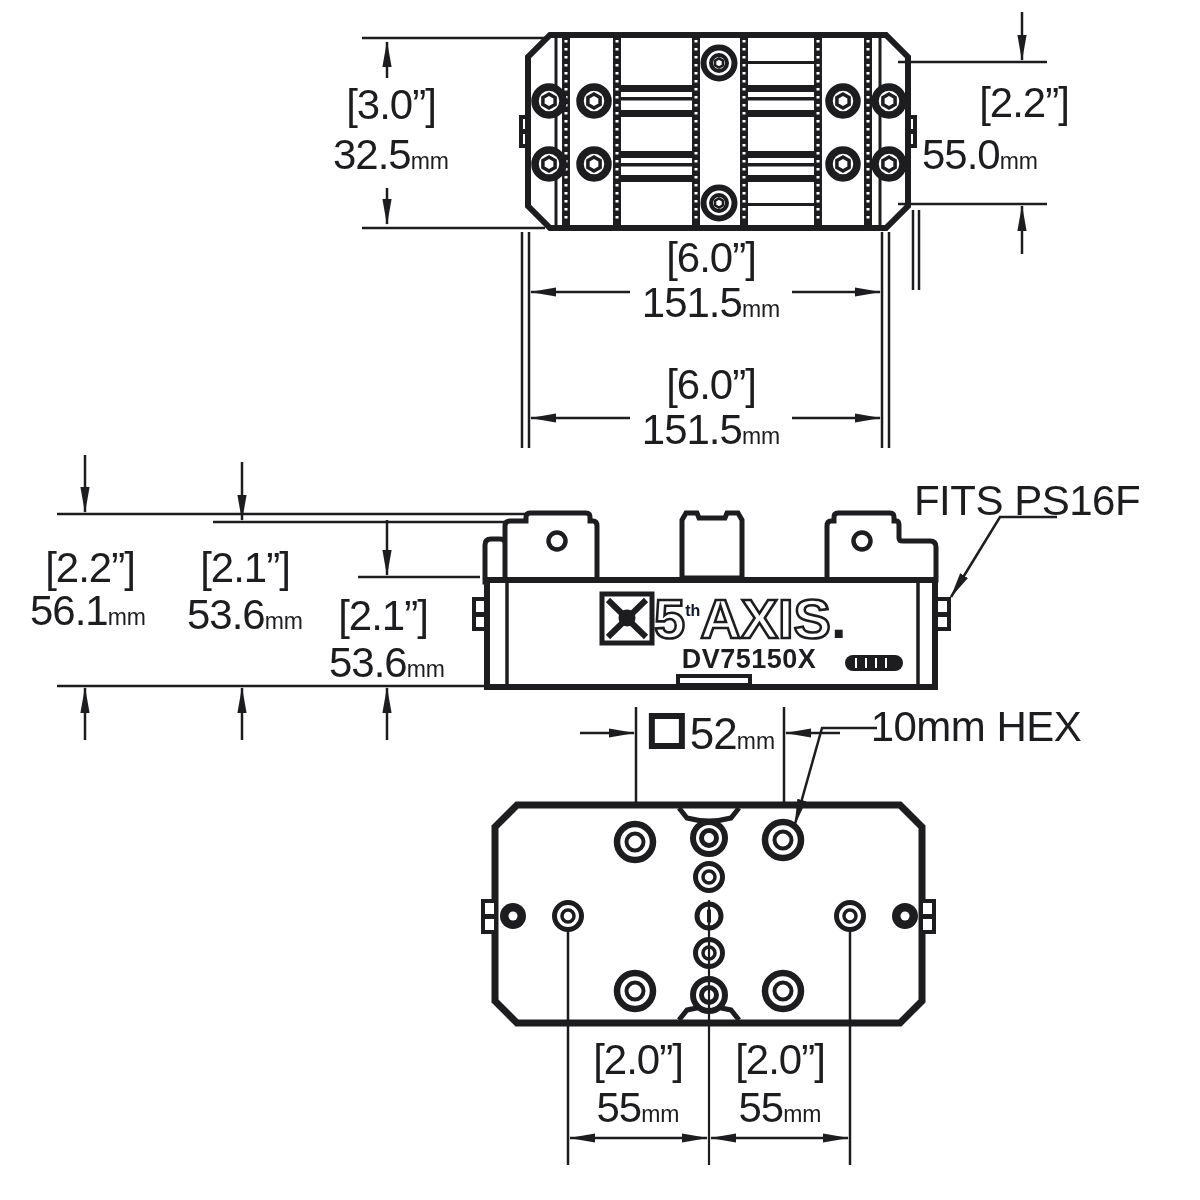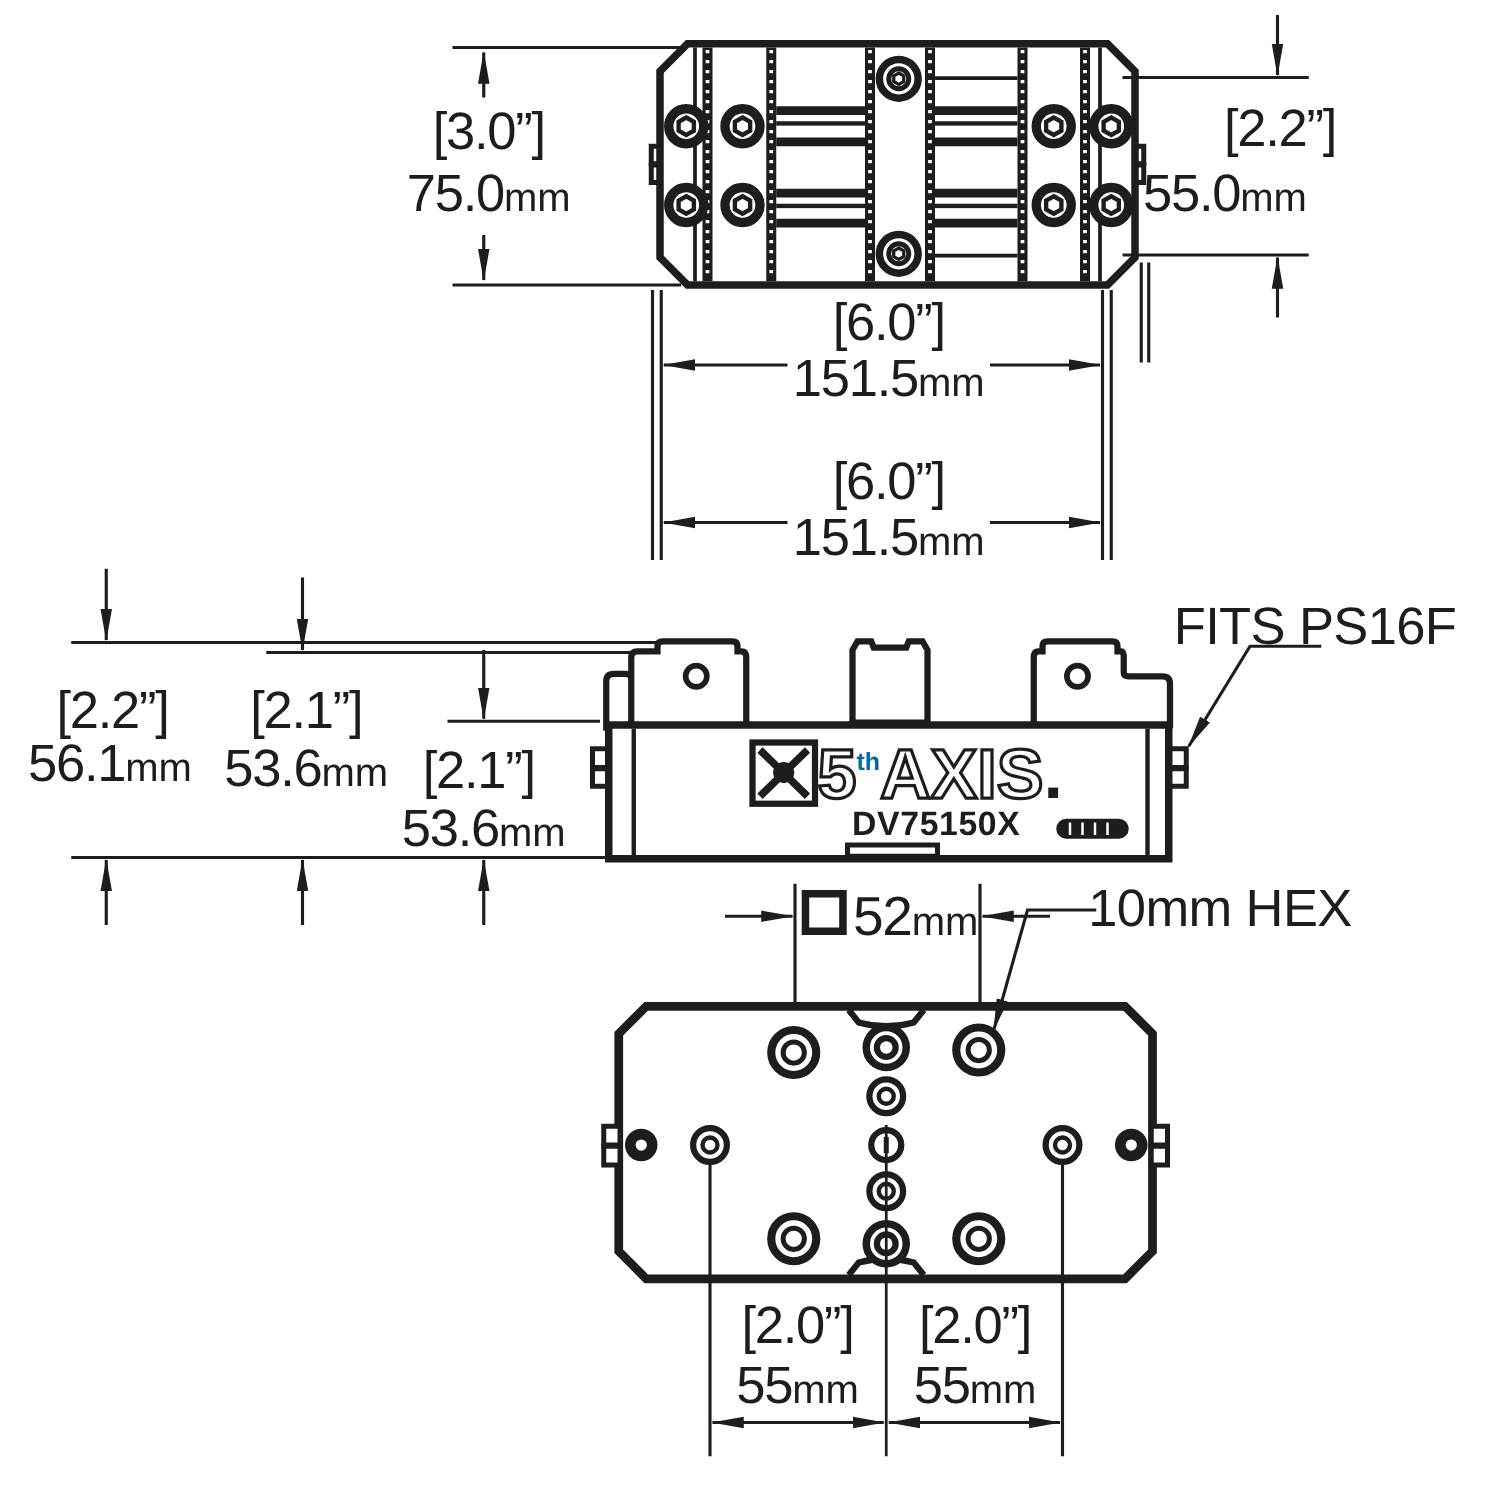--- a/index.html
+++ b/index.html
@@ -1,32 +1,32 @@
 <!DOCTYPE html>
 <html><head>
 <meta charset="utf-8">
 <style>
   html,body{margin:0;padding:0;background:#fff;}
   #canvas{position:relative;width:1200px;height:1200px;background:#fff;overflow:hidden;
           font-family:"Liberation Sans","DejaVu Sans",sans-serif;color:#1d1d20;}
   #linework{position:absolute;left:0;top:0;}
   .din{position:absolute;transform:translateX(-50%);white-space:nowrap;font-size:42px;
        letter-spacing:-1px;line-height:1.05;text-align:center;}
-  .mmu{font-size:32px;letter-spacing:0;}
+  .mmu{font-size:23px;letter-spacing:0;}
   .note{position:absolute;transform:translateX(-50%);white-space:nowrap;font-size:42px;
         letter-spacing:-0.5px;}
   .sq-symbol{display:inline-block;width:24px;height:24px;border:6px solid #1d1d20;
              vertical-align:0px;margin-right:5px;}
   .sqnum{font-size:44px;letter-spacing:-1px;margin-top:18px;}
   .brand{position:absolute;left:654px;top:586px;white-space:nowrap;font-weight:700;
          font-size:56px;letter-spacing:0px;color:#1d1d20;}
   @supports (-webkit-text-stroke: 2px #000){
     .outline-glyph{color:#fff;-webkit-text-stroke:2.6px #1d1d20;}
   }
-  .brand .sup{font-size:20px;vertical-align:22px;letter-spacing:0;-webkit-text-stroke:0;color:#0369a1;font-weight:700;}
+  .brand .sup{font-size:16px;vertical-align:22px;letter-spacing:0;-webkit-text-stroke:0;color:#0f172a;font-weight:700;}
   .brand .soliddot{-webkit-text-stroke:0;color:#1d1d20;}
   .model{position:absolute;transform:translateX(-50%);left:733px;top:644px;font-size:27px;
          font-weight:700;letter-spacing:0.5px;white-space:nowrap;margin-left:16px;}
 </style>
 </head>
 <body>
 
 <div id="canvas">
 
 <svg id="linework" width="1200" height="1200" viewBox="0 0 1200 1200">
@@ -259,41 +259,41 @@
     <line x1="568" y1="930" x2="568" y2="1165"></line>
     <line x1="709" y1="900" x2="709" y2="1165" stroke-width="2.2"></line>
     <line x1="850" y1="930" x2="850" y2="1165"></line>
 
     <line x1="570" y1="1138" x2="707" y2="1138" marker-start="url(#ah)" marker-end="url(#ah)"></line>
     <line x1="711" y1="1138" x2="848" y2="1138" marker-start="url(#ah)" marker-end="url(#ah)"></line>
   </g>
 </svg>
 
   <div class="din" style="left:391px;top:83px">[3.0”]</div>
-  <div class="din" style="left:391px;top:133px"><span>75.0</span><span class="mmu">mm</span></div>
+  <div class="din" style="left:391px;top:133px"><span>32.5</span><span class="mmu">mm</span></div>
 
   <div class="din" style="left:1024px;top:81px">[2.2”]</div>
   <div class="din" style="left:980px;top:133px"><span>55.0</span><span class="mmu">mm</span></div>
 
   <div class="din" style="left:711px;top:236px">[6.0”]</div>
   <div class="din" style="left:711px;top:281px"><span>151.5</span><span class="mmu">mm</span></div>
 
   <div class="din" style="left:711px;top:363px">[6.0”]</div>
   <div class="din" style="left:711px;top:408px"><span>151.5</span><span class="mmu">mm</span></div>
 
   <div class="din" style="left:90px;top:546px">[2.2”]</div>
   <div class="din" style="left:88px;top:589px"><span>56.1</span><span class="mmu">mm</span></div>
 
   <div class="din" style="left:245px;top:546px">[2.1”]</div>
   <div class="din" style="left:245px;top:593px"><span>53.6</span><span class="mmu">mm</span></div>
 
   <div class="din" style="left:383px;top:594px">[2.1”]</div>
   <div class="din" style="left:387px;top:641px"><span>53.6</span><span class="mmu">mm</span></div>
 
-  <div class="note" style="left:1052px;top:477px">FITS PS16F</div>
+  <div class="note" style="left:1027px;top:477px">FITS PS16F</div>
 
   <div class="note" style="left:976px;top:703px">10mm HEX</div>
 
   <div class="din" style="left:712px;top:711px"><span class="sq-symbol"></span><span class="sqnum">52</span><span class="mmu">mm</span></div>
 
   <div class="din" style="left:638px;top:1038px">[2.0”]</div>
   <div class="din" style="left:638px;top:1086px"><span>55</span><span class="mmu">mm</span></div>
 
   <div class="din" style="left:780px;top:1038px">[2.0”]</div>
   <div class="din" style="left:780px;top:1086px"><span>55</span><span class="mmu">mm</span></div>

